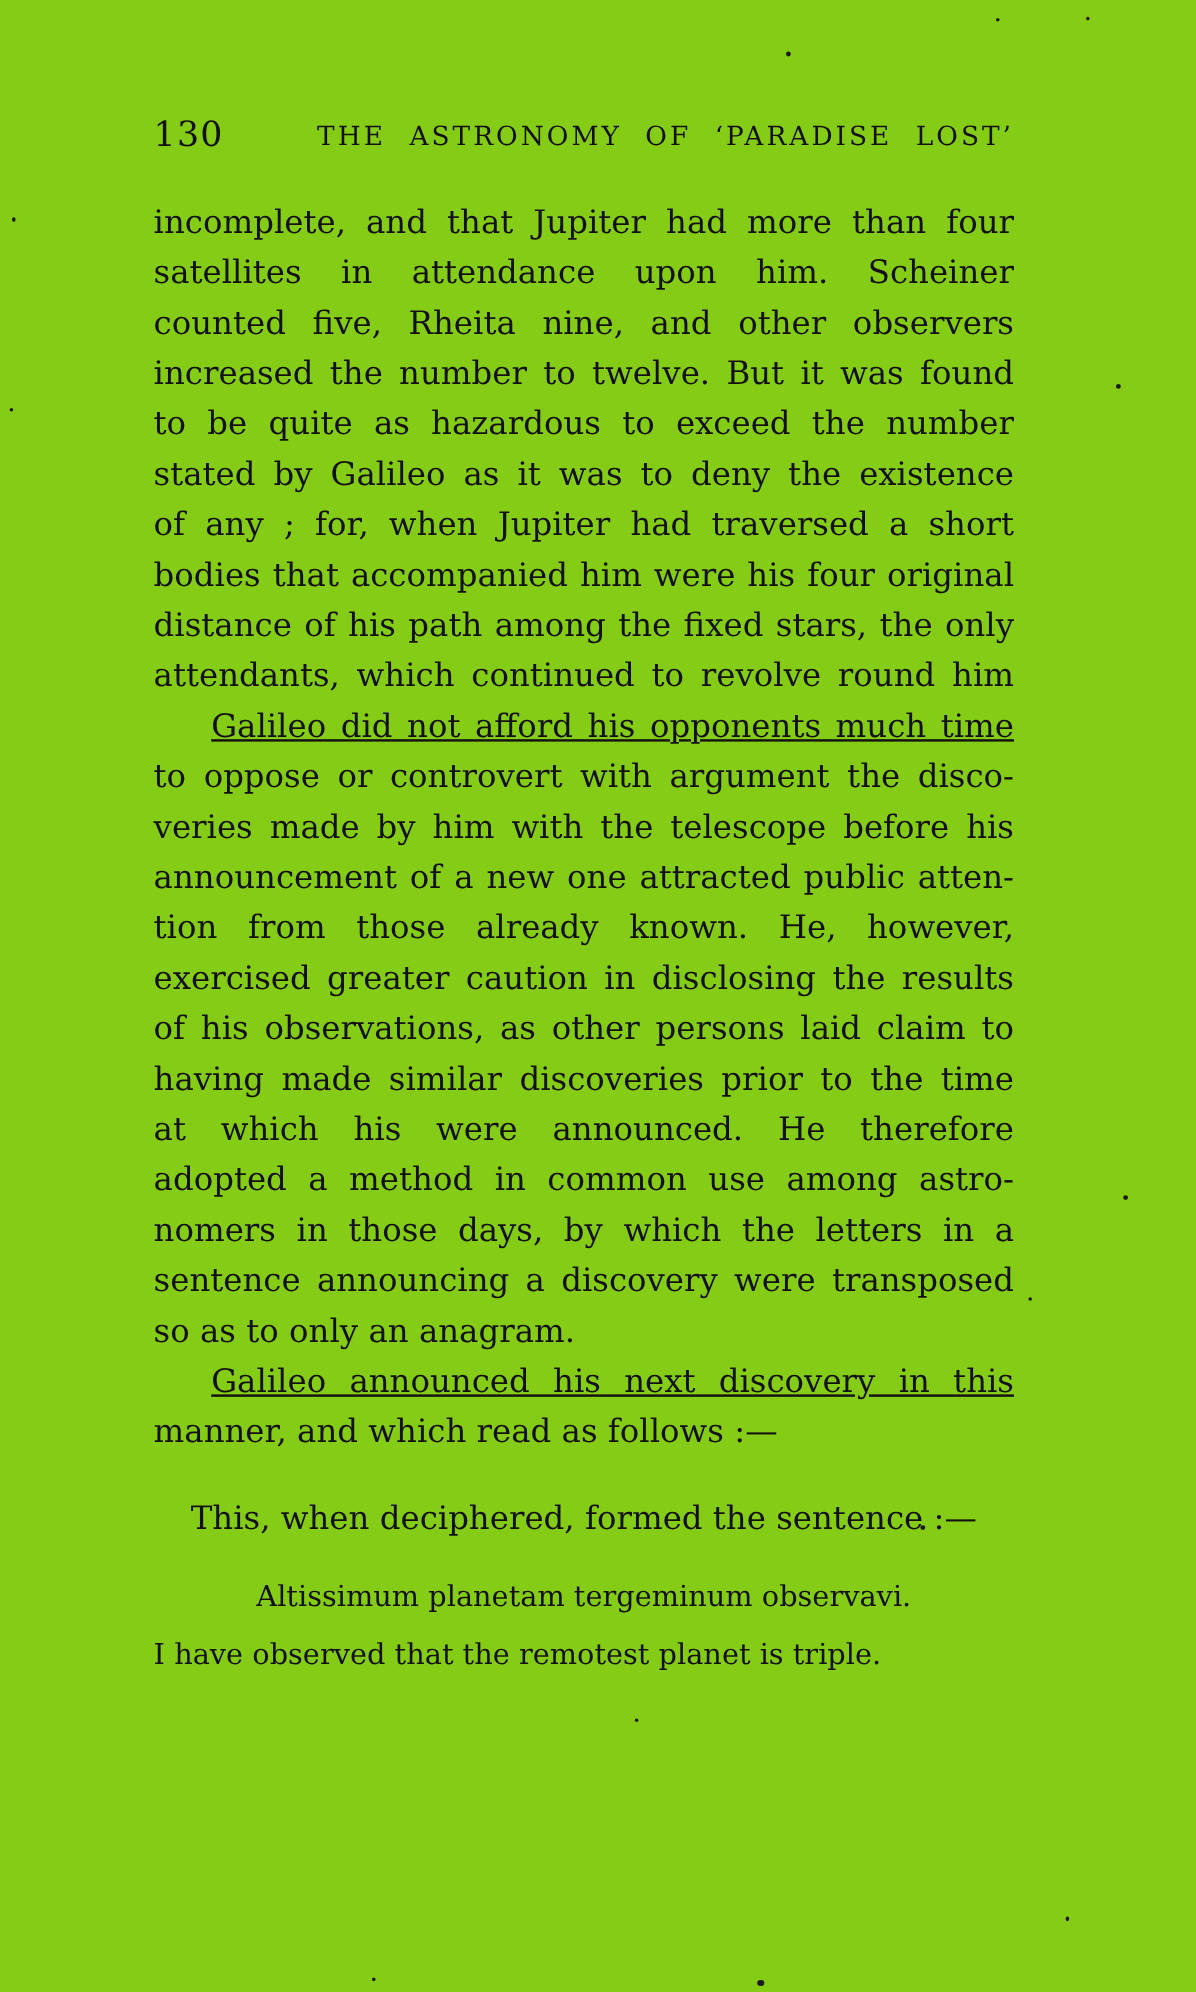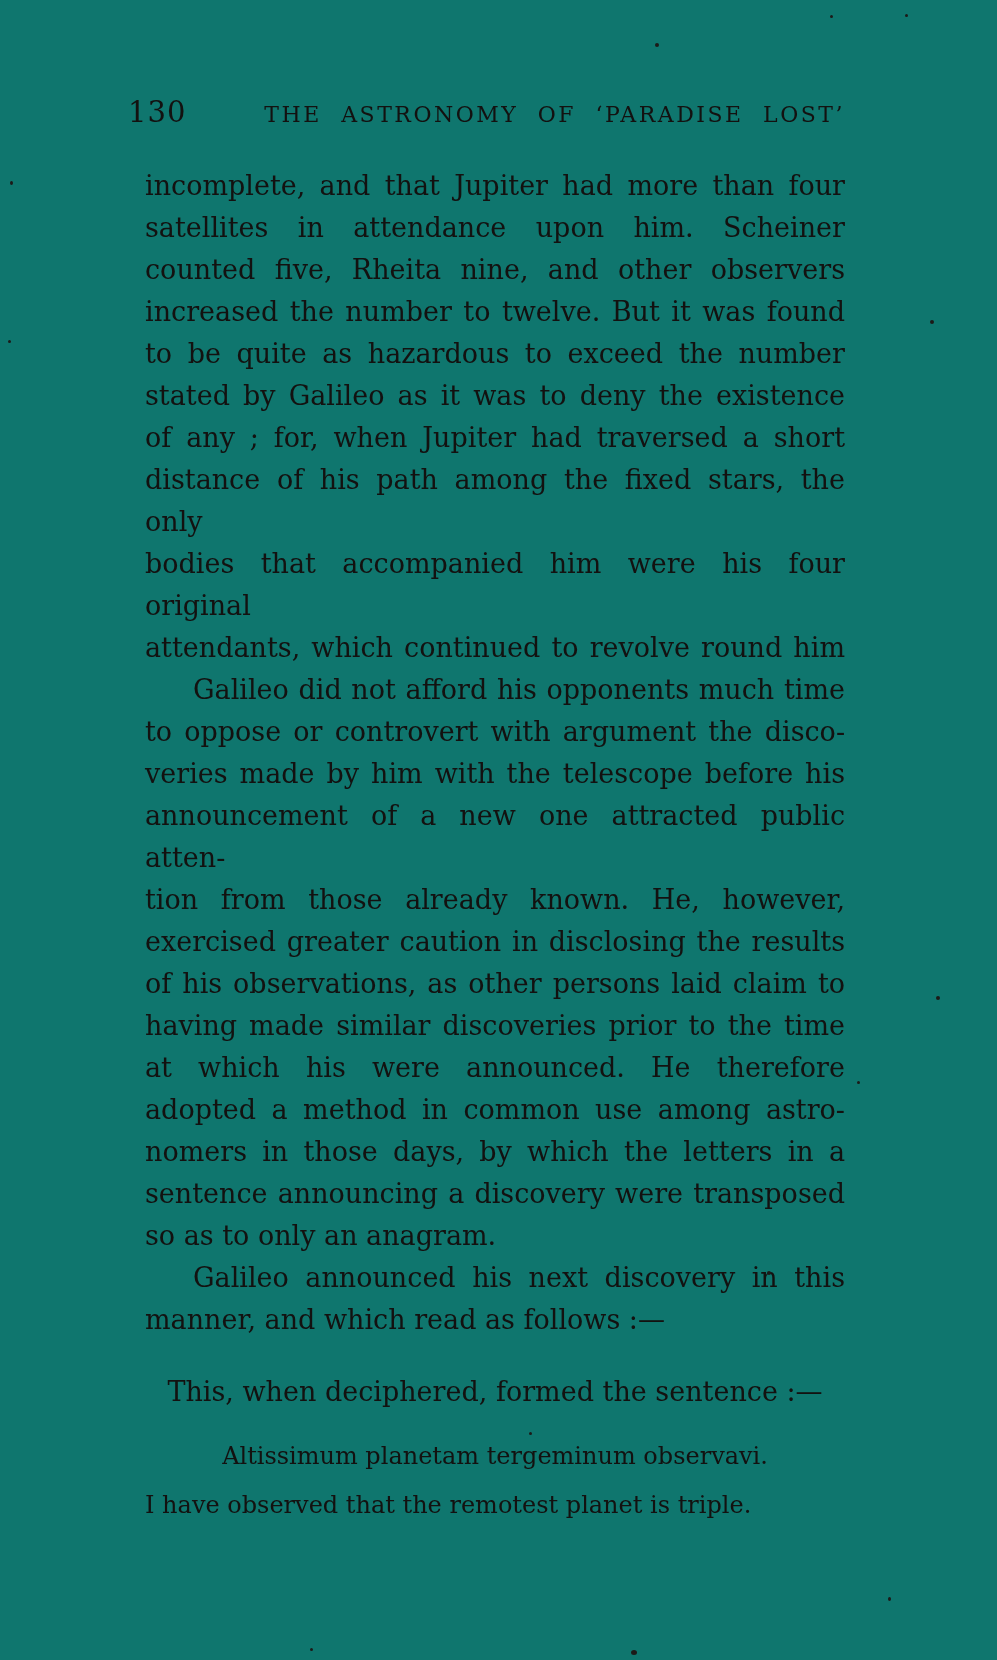--- a/index.html
+++ b/index.html
@@ -1,20 +1,20 @@
 <!DOCTYPE html>
 <html><head>
 <meta charset="utf-8">
 <style>
   html, body { margin: 0; padding: 0; background: #e8e8e8; }
   .page {
     position: relative;
     width: 997px;
     height: 1660px;
-    background: #0f766e;
+    background: #84cc16;
     overflow: hidden;
     font-family: "DejaVu Serif", serif;
     color: #131110;
   }
   .content {
     position: absolute;
     left: 128px;
     top: 97px;
     width: 717px;
   }
@@ -31,29 +31,28 @@
     font-size: 22px;
     letter-spacing: 2.5px;
     word-spacing: 10px;
     padding-top: 5px;
     white-space: nowrap;
   }
   .bodytext {
     margin-top: 32px;
     font-size: 27px;
     line-height: 42px;
-    margin-left: 17px;
   }
   .line {
     text-align: justify;
     text-align-last: justify;
     white-space: normal;
   }
   .line.para-end { text-align-last: left; }
-  .line.indent { text-indent: 48px; }
+  .line.indent { text-indent: 48px; text-decoration: underline; }
   .anagram-line {
     margin-top: 48px;
     text-align: center;
     font-size: 24px;
     line-height: 34px;
   }
   .decipher-line {
     margin-top: 30px;
     font-size: 27px;
     line-height: 42px;
@@ -92,22 +91,22 @@
     <div class="bodytext">
 
       <div>
         <div class="line">incomplete, and that Jupiter had more than four</div>
         <div class="line">satellites in attendance upon him. Scheiner</div>
         <div class="line">counted five, Rheita nine, and other observers</div>
         <div class="line">increased the number to twelve. But it was found</div>
         <div class="line">to be quite as hazardous to exceed the number</div>
         <div class="line">stated by Galileo as it was to deny the existence</div>
         <div class="line">of any ; for, when Jupiter had traversed a short</div>
+        <div class="line">bodies that accompanied him were his four original</div>
         <div class="line">distance of his path among the fixed stars, the only</div>
-        <div class="line">bodies that accompanied him were his four original</div>
         <div class="line">attendants, which continued to revolve round him</div>
       </div>
 
       <div>
         <div class="line indent">Galileo did not afford his opponents much time</div>
         <div class="line">to oppose or controvert with argument the disco-</div>
         <div class="line">veries made by him with the telescope before his</div>
         <div class="line">announcement of a new one attracted public atten-</div>
         <div class="line">tion from those already known.  He, however,</div>
         <div class="line">exercised greater caution in disclosing the results</div>

